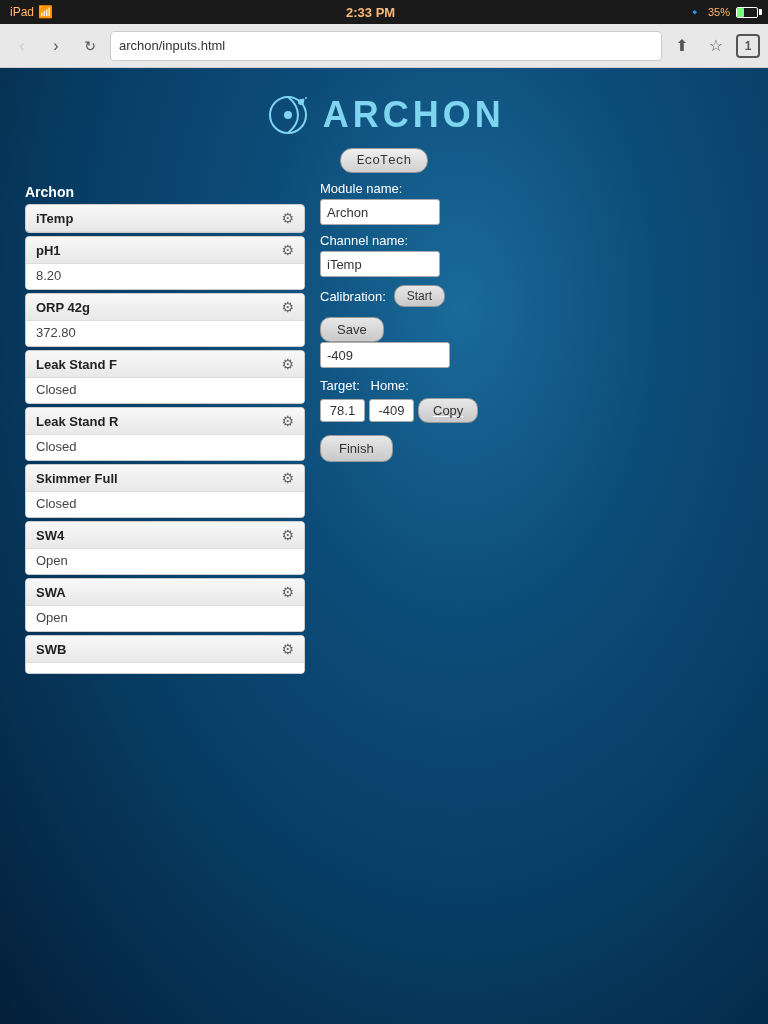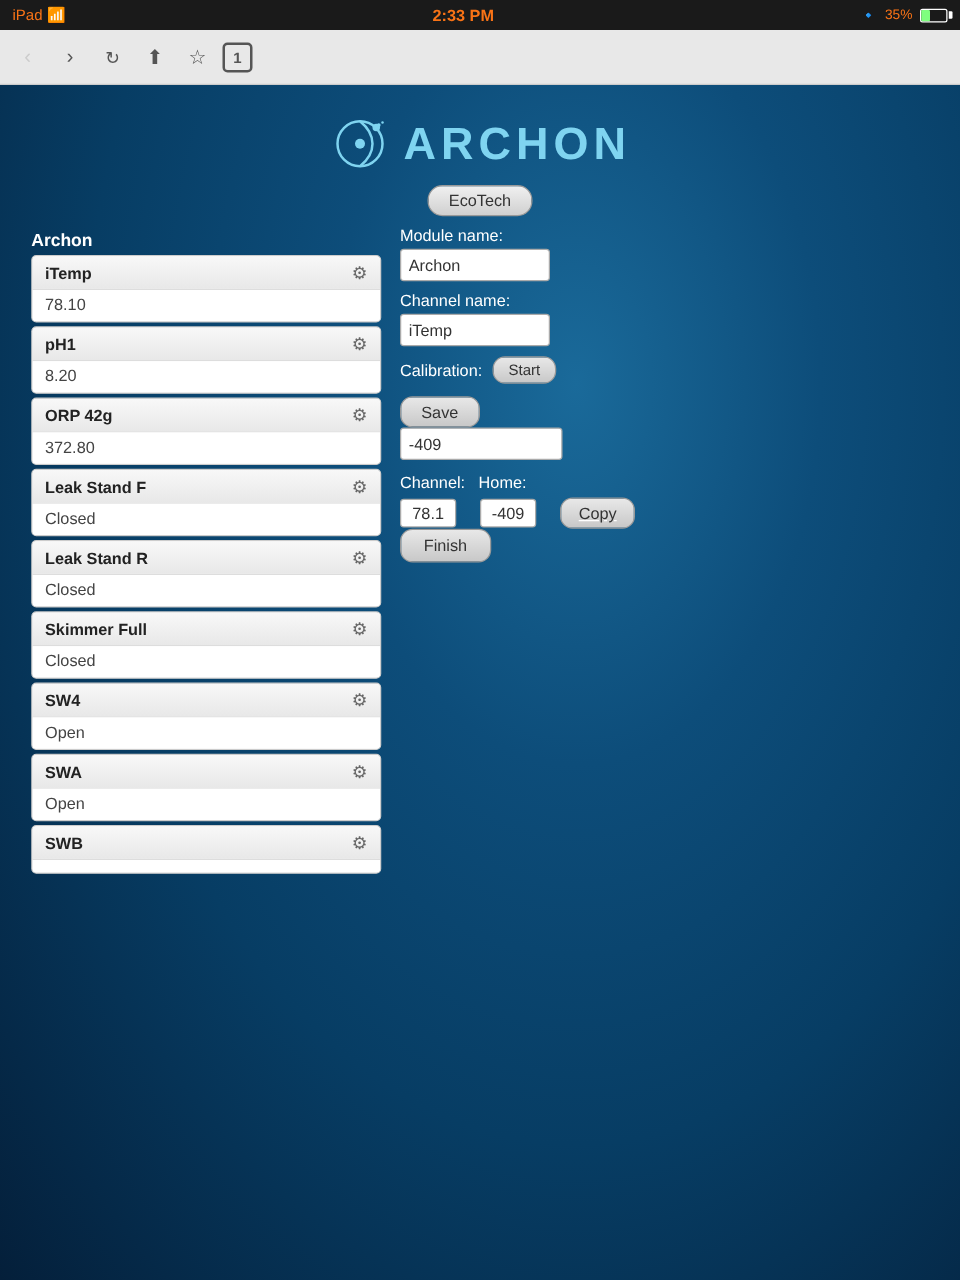--- a/index.html
+++ b/index.html
@@ -19,21 +19,21 @@
       top: 0; left: 0; right: 0; bottom: 0;
       background: radial-gradient(ellipse at 60% 30%, #1a6a9a 0%, #0d4d7a 30%, #073d64 60%, #041f3a 100%);
       z-index: 0;
     }
 
     
     .status-bar {
       position: relative;
       z-index: 10;
       background: #1a1a1a;
-      color: #f97316;
+      color: #fdba74;
       font-size: 12px;
       display: flex;
       justify-content: space-between;
       align-items: center;
       padding: 4px 10px;
       height: 24px;
     }
 
     .status-left { display: flex; align-items: center; gap: 4px; }
     .status-center { font-weight: bold; font-size: 13px; }
@@ -203,20 +203,21 @@
     .ecotech-btn {
       background: linear-gradient(to bottom, #f0f0f0, #d0d0d0);
       border: 1px solid #999;
       border-radius: 12px;
       padding: 4px 16px;
       font-size: 13px;
       color: #333;
       cursor: pointer;
       display: block;
       margin: 3px auto;
+      font-family: Liberation Mono, monospace;
     }
 
     
     .main-layout {
       display: flex;
       gap: 15px;
       padding: 5px 10px;
     }
 
     
@@ -330,21 +331,21 @@
       border: 1px solid #aaa;
       border-radius: 3px;
       padding: 0 6px;
       font-size: 13px;
       color: #333;
     }
 
     .target-row {
       display: flex;
       align-items: center;
-      gap: 19px;
+      gap: 4px;
       margin-top: 5px;
       text-decoration: underline;
     }
 
     .target-val {
       background: white;
       border: 1px solid #aaa;
       border-radius: 3px;
       padding: 3px 8px;
       font-size: 13px;
@@ -364,20 +365,21 @@
     }
 
     .finish-btn {
       background: linear-gradient(to bottom, #e8e8e8, #c8c8c8);
       border: 1px solid #999;
       border-radius: 10px;
       padding: 5px 18px;
       font-size: 13px;
       color: #333;
       cursor: pointer;
+      margin-top: 12px;
       display: block;
     }
   </style>
 </head>
 <body>
 
 <div class="ocean-bg"></div>
 
 <div class="status-bar">
   <div class="status-left">
@@ -391,20 +393,21 @@
     <span class="battery-icon">
       <div class="battery-fill"></div>
     </span>
   </div>
 </div>
 
 <div class="browser-bar">
   <button class="nav-btn disabled">‹</button>
   <button class="nav-btn">›</button>
   <button class="refresh-btn">↻</button>
+  <div class="url-bar">archon/inputs.html</div>
   <div class="browser-actions">
     <button class="browser-icon-btn">⬆</button>
     <button class="browser-icon-btn">☆</button>
     <div class="tab-count">1</div>
   </div>
 </div>
 
 <div class="page-content">
 
   <div class="logo-area">
@@ -427,21 +430,20 @@
 
     <div class="left-panel">
 
       <div class="section-label">Archon</div>
 
       <div class="input-row">
         <div class="input-row-header">
           <span class="input-name">iTemp</span>
           <span class="gear-icon">⚙</span>
         </div>
-        <div class="input-value">78.10</div>
       </div>
 
       <div class="input-row">
         <div class="input-row-header">
           <span class="input-name">pH1</span>
           <span class="gear-icon">⚙</span>
         </div>
         <div class="input-value">8.20</div>
       </div>
 
@@ -515,21 +517,21 @@
       <div class="field-label calibration-row">
         <span>Calibration:</span>
         <button class="small-btn">Start</button>
       </div>
 
       <button class="save-btn">Save</button>
 
       <input class="raw-data-input" type="text" value="-409" style="">
 
       <div class="field-label" style="margin-top: 10px;">
-        <span>Channel:</span>&nbsp;&nbsp;
+        <span>Target:</span>&nbsp;&nbsp;
         <span>Home:</span>
       </div>
       <div class="target-row">
         <div class="target-val">78.1</div>
         <div class="target-val">-409</div>
         <button class="copy-btn">Copy</button>
       </div>
 
       <button class="finish-btn">Finish</button>
 

